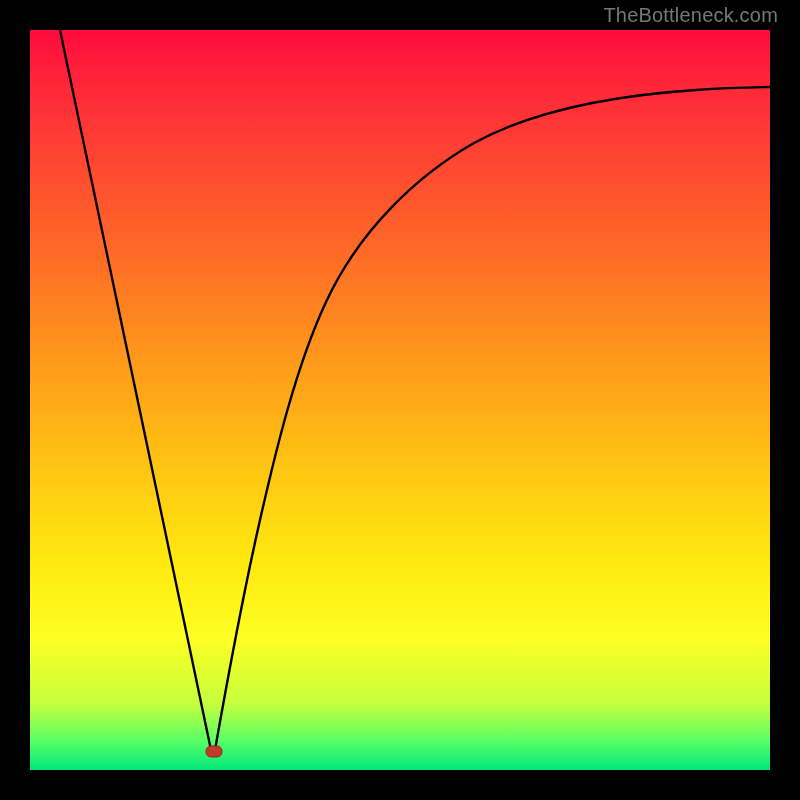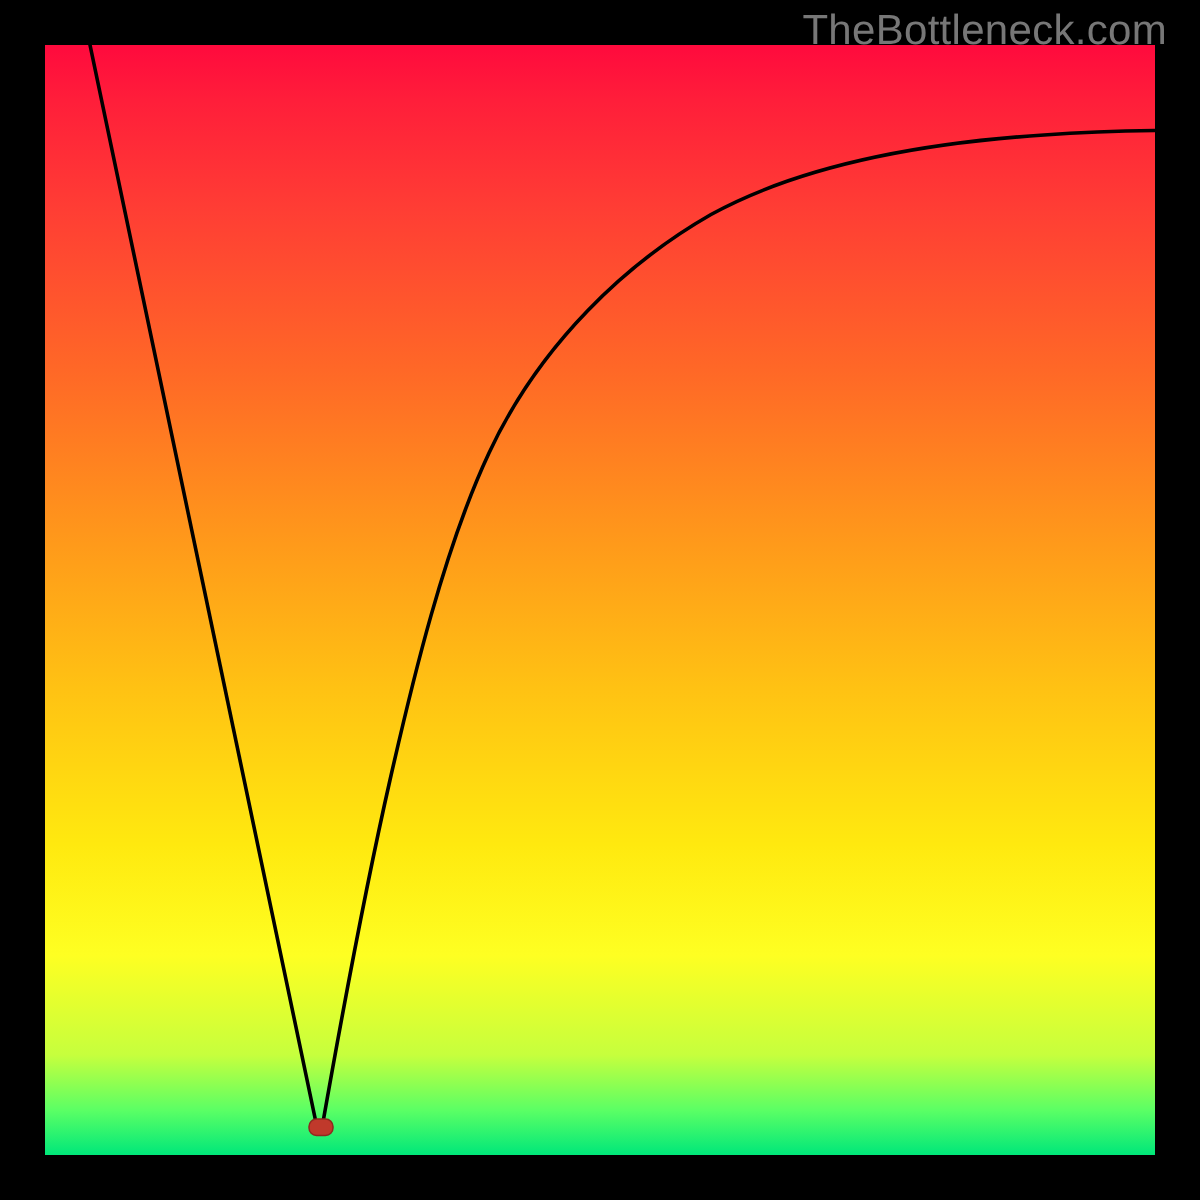--- a/index.html
+++ b/index.html
@@ -45,21 +45,21 @@
     top: 0;
     width: 740px;
     height: 740px;
     pointer-events: none;
   }
   .watermark {
     position: absolute;
     top: 4px;
     right: 22px;
     color: #777;
-    font-size: 28px;
+    font-size: 20px;
     font-weight: 400;
     letter-spacing: 0.2px;
   }
 </style>
 </head>
 <body>
 
 <div class="frame">
 
   <div class="plot-area">

